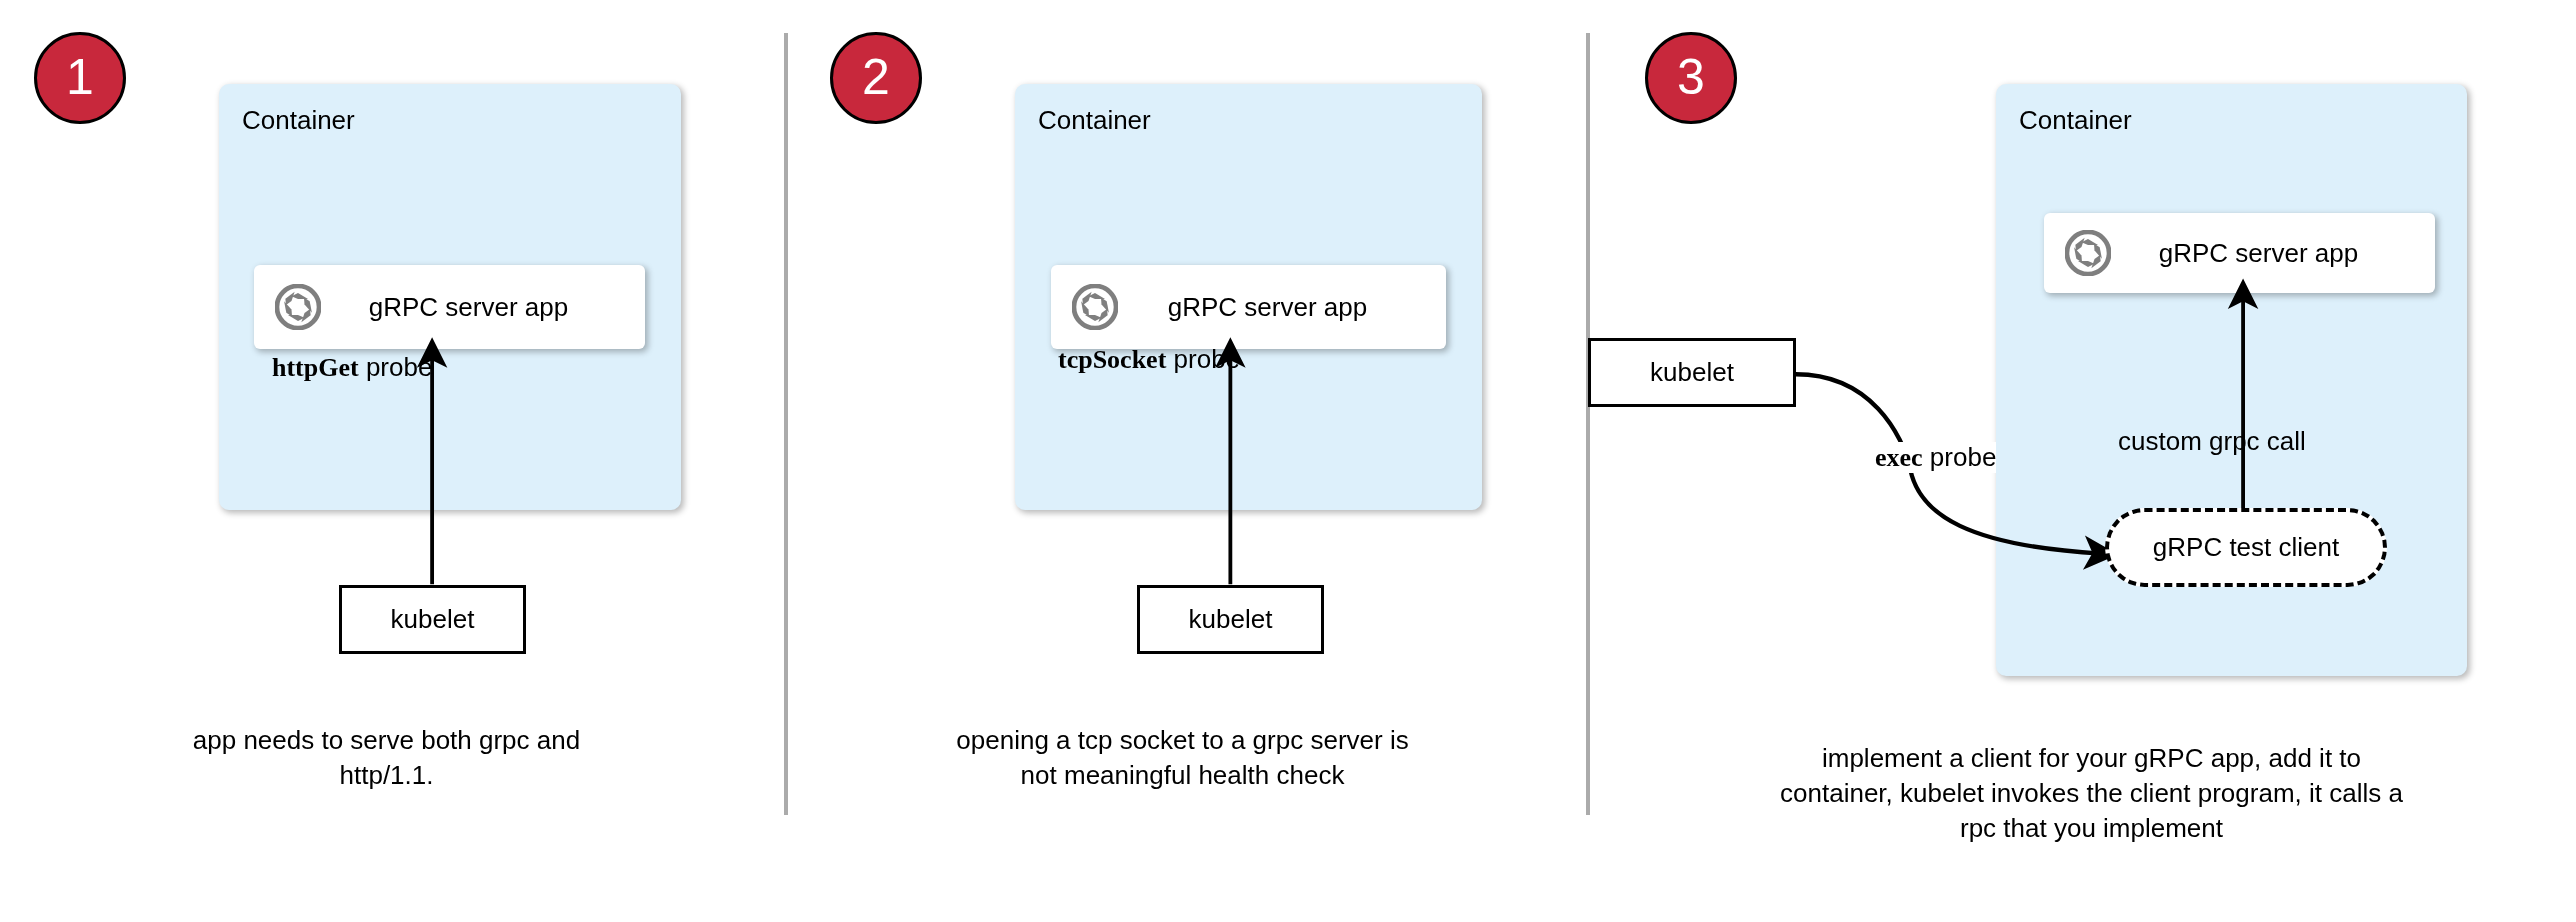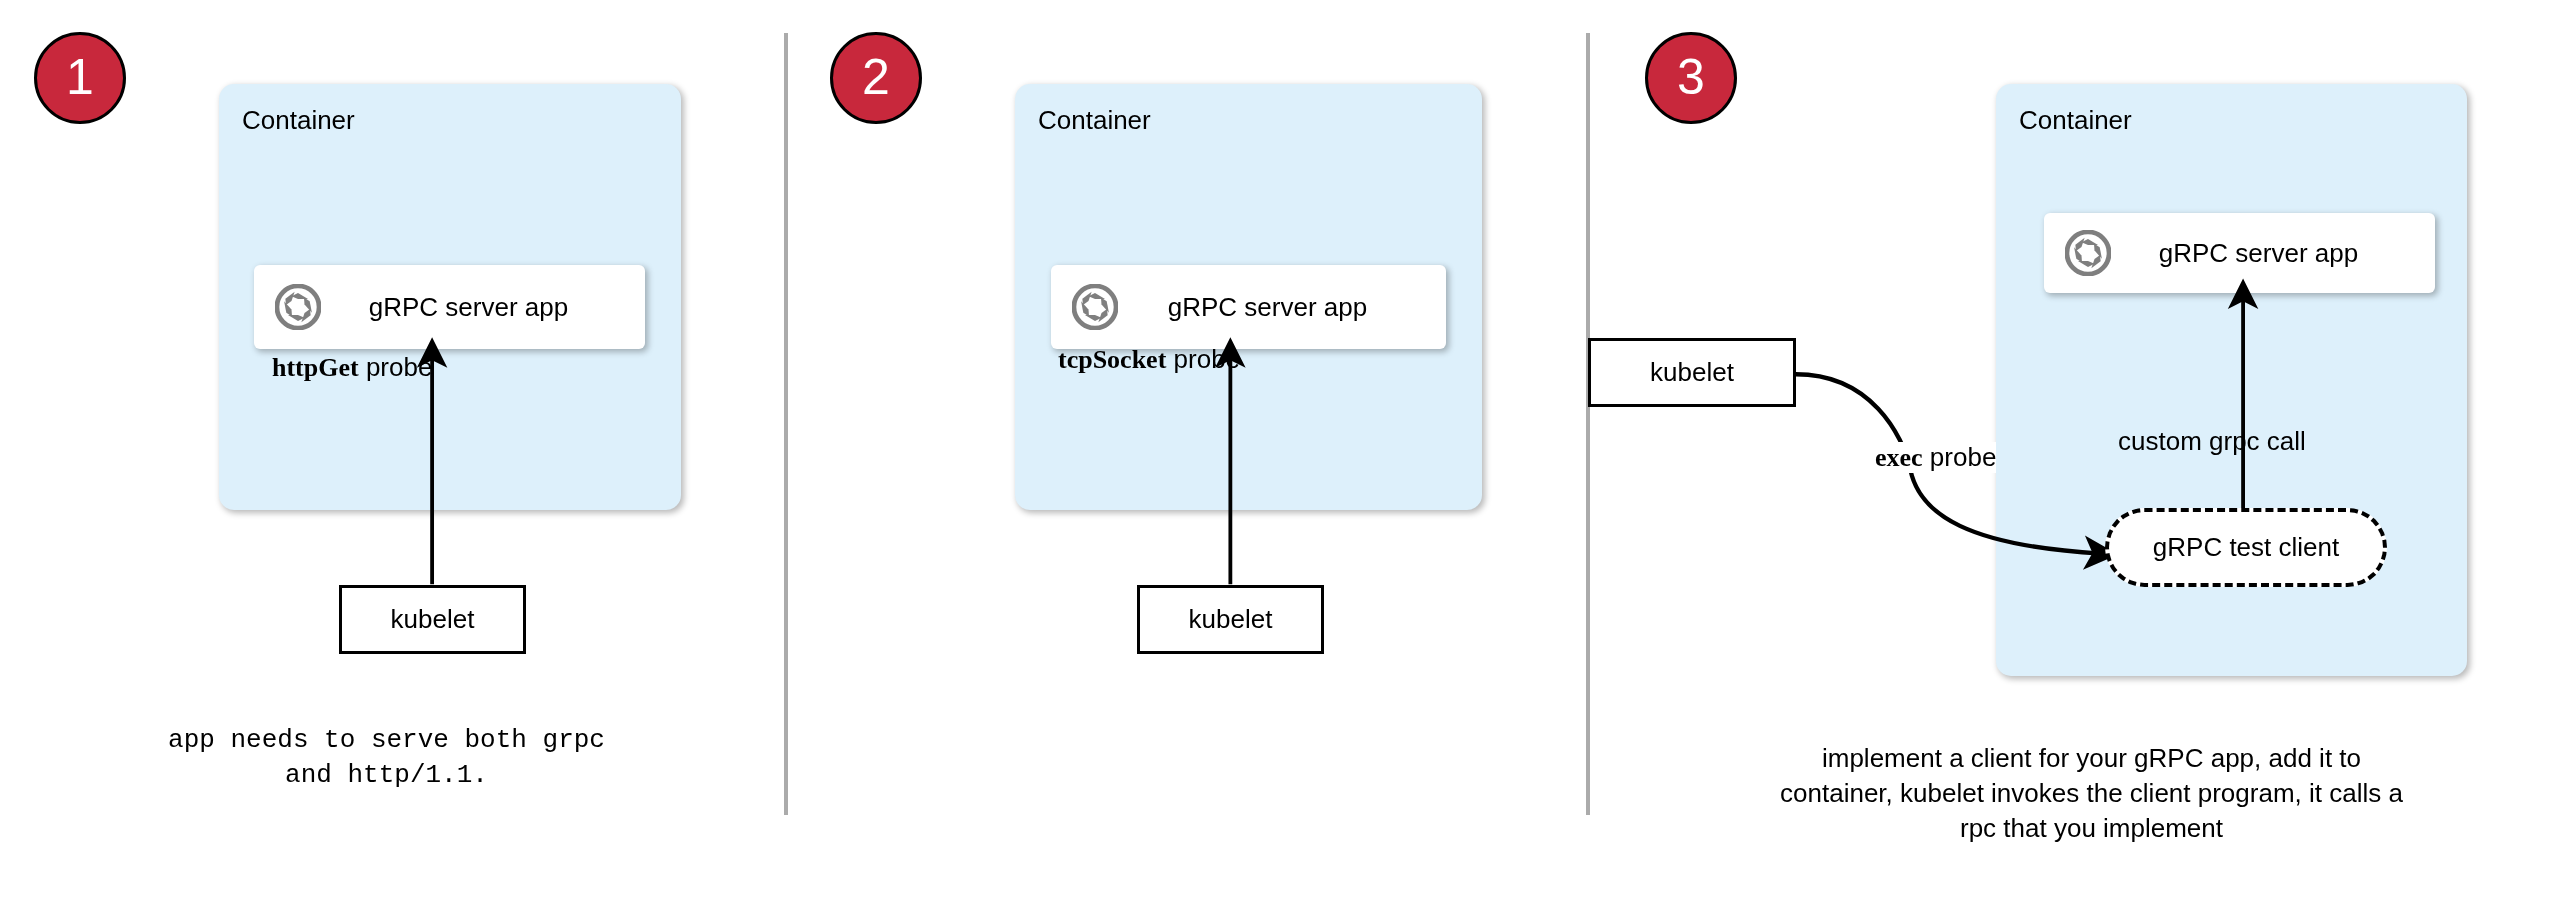--- a/index.html
+++ b/index.html
@@ -56,21 +56,21 @@
     font-size: 50px;
     line-height: 84px;
     text-align: center;
     font-weight: 400;
   }
 
   
   .container-box {
     position: absolute;
     background: #ddf0fb;
-    border-radius: 15px;
+    border-radius: 10px;
     box-shadow: 2.9px 2.9px 6.7px rgba(0,0,0,0.28);
   }
   .container-label {
     position: absolute;
     left: 23px;
     top: 21px;
     font-size: 26px;
     color: #000000;
     white-space: nowrap;
   }
@@ -191,21 +191,21 @@
       </defs>
       <line x1="453" y1="253" x2="453" y2="10" stroke="#000000" stroke-width="4" marker-end="url(#ah1)"></line>
     </svg>
 
     <div class="edge-label" style="left:272px; top:352px;">
       <b>httpGet</b><span> probe</span>
     </div>
 
     <div class="plain-box" style="left:339px; top:585px; width:187px; height:69px;">kubelet</div>
 
-    <div class="caption" style="left:143px; top:723px; width:487px;font-family:Liberation Mono, monospace;">app needs to serve both grpc and http/1.1.</div>
+    <div class="caption" style="left:143px; top:723px; width:487px;">app needs to serve both grpc and http/1.1.</div>
   </div>
 
   <div class="panel" id="panel-2">
 
     <div class="step-badge" style="left:44px; top:32px;">2</div>
 
     <div class="container-box" style="left:229px; top:84px; width:467px; height:426px;">
       <div class="container-label">Container</div>
     </div>
 
@@ -234,20 +234,21 @@
       </defs>
       <line x1="466" y1="253" x2="466" y2="10" stroke="#000000" stroke-width="4" marker-end="url(#ah2)"></line>
     </svg>
 
     <div class="edge-label" style="left:272px; top:344px;">
       <b>tcpSocket</b><span> probe</span>
     </div>
 
     <div class="plain-box" style="left:351px; top:585px; width:187px; height:69px;">kubelet</div>
 
+    <div class="caption" style="left:153px; top:723px; width:487px;">opening a tcp socket to a grpc server is not meaningful health check</div>
   </div>
 
   <div class="panel" id="panel-3">
 
     <div class="step-badge" style="left:57px; top:32px;">3</div>
 
     <div class="container-box" style="left:408px; top:84px; width:471px; height:592px;">
       <div class="container-label">Container</div>
     </div>
 

